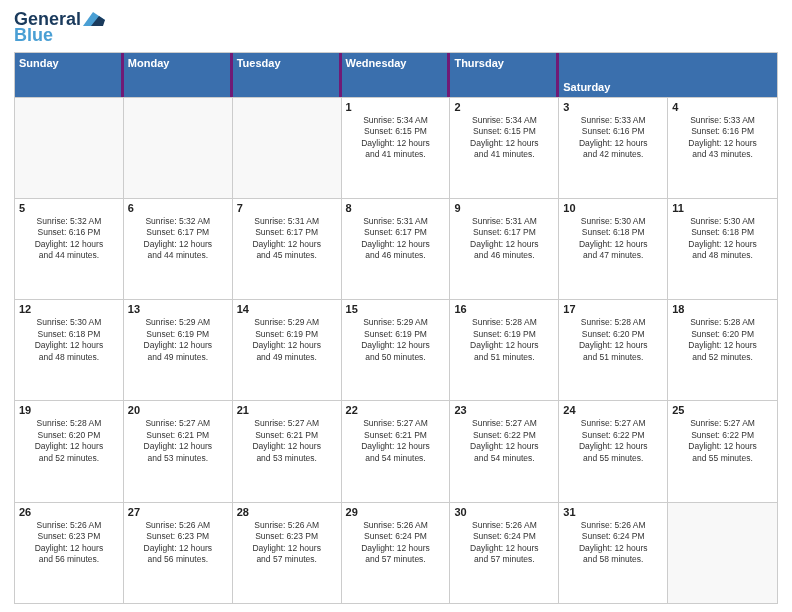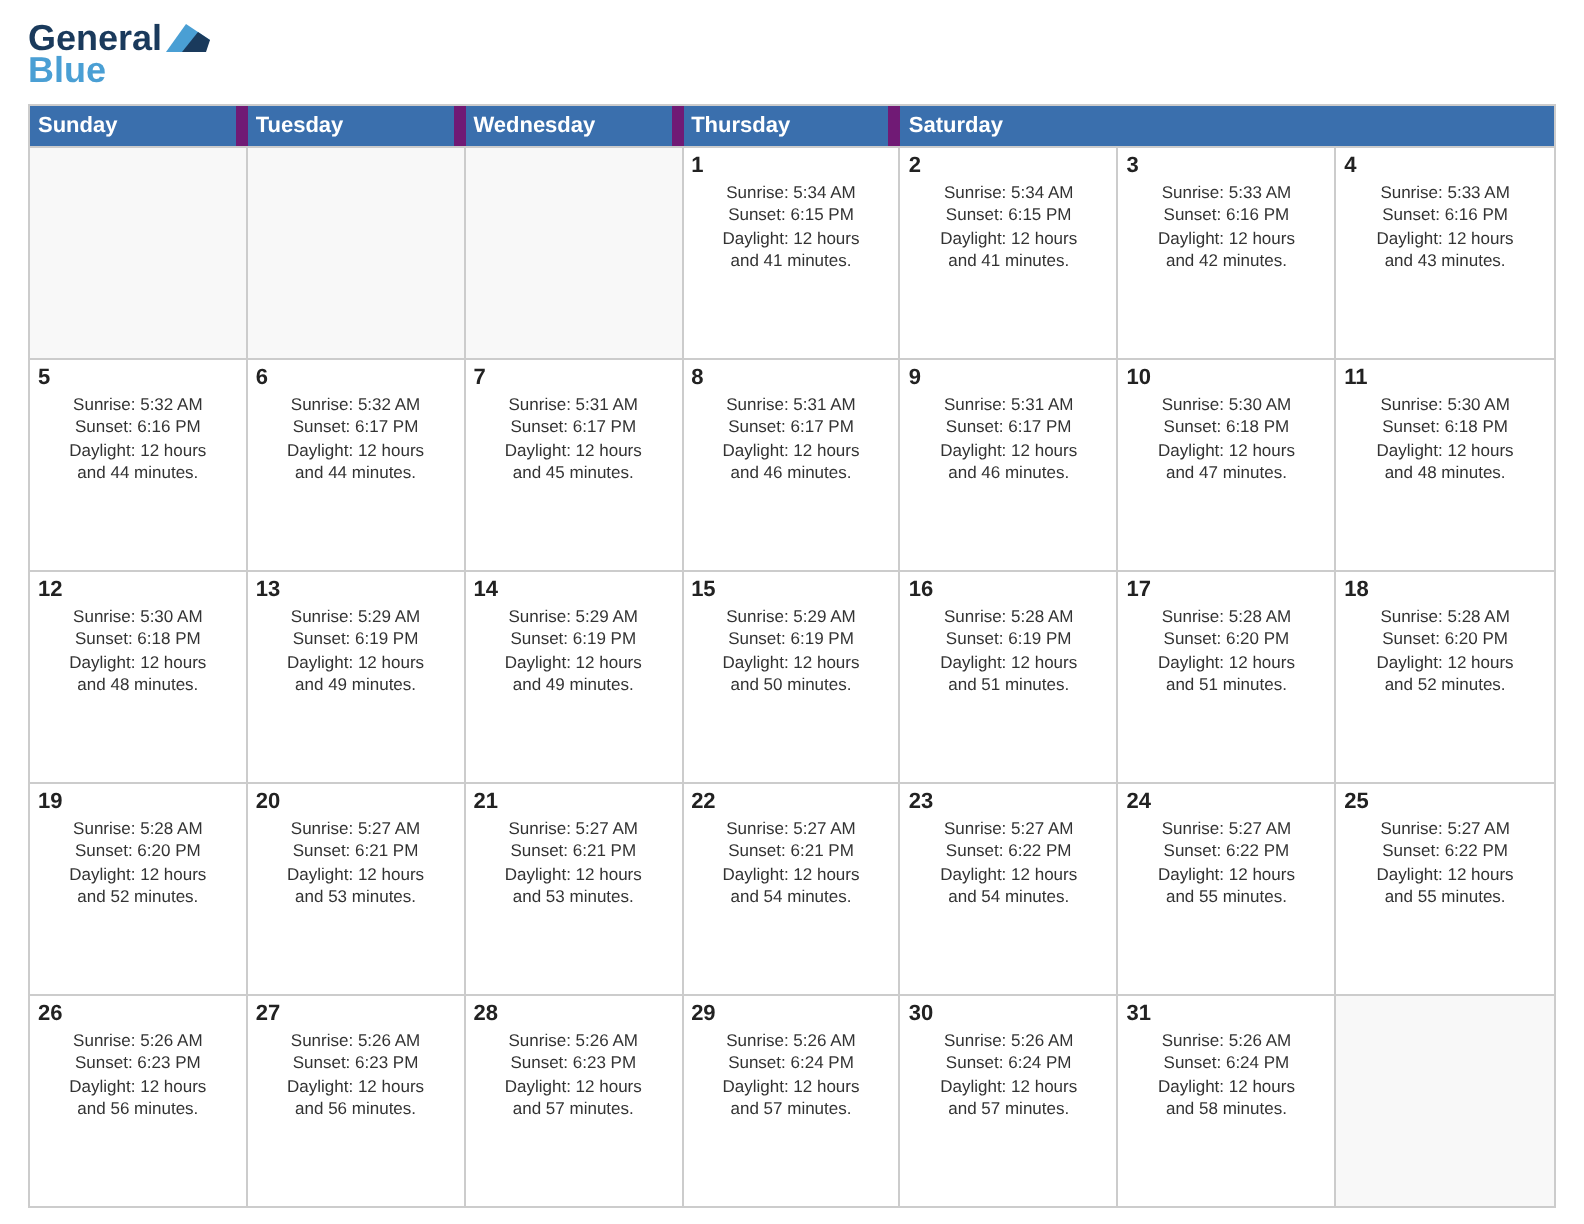--- a/index.html
+++ b/index.html
@@ -60,24 +60,25 @@
       display: grid;
       grid-template-columns: repeat(7, 1fr);
       background: #3a6fad;
     }
     .cal-header-cell {
       color: #fff;
       font-size: 11px;
       font-weight: bold;
       padding: 4px 4px;
       text-align: left;
-      border-right: 6px solid #701a75;
+      border-right: 3px solid #701a75;
     }
     .cal-header-cell:last-child {
       border-right: none;
+      margin-top: 24px;
     }
     .cal-body {
       flex: 1;
       display: flex;
       flex-direction: column;
     }
     .cal-week {
       display: grid;
       grid-template-columns: repeat(7, 1fr);
       flex: 1;
@@ -132,20 +133,21 @@
     </div>
     <div class="title-area">
       <div class="main-title"></div>
       <div class="subtitle"></div>
     </div>
   </div>
 
   <div class="calendar">
     <div class="cal-header">
       <div class="cal-header-cell">Sunday</div>
+      <div class="cal-header-cell">Monday</div>
       <div class="cal-header-cell">Tuesday</div>
       <div class="cal-header-cell">Wednesday</div>
       <div class="cal-header-cell">Thursday</div>
       <div class="cal-header-cell">Saturday</div>
     </div>
     <div class="cal-body" id="cal-body">
     <div class="cal-week">
           <div class="cal-cell empty"></div>
           <div class="cal-cell empty"></div>
           <div class="cal-cell empty"></div>

